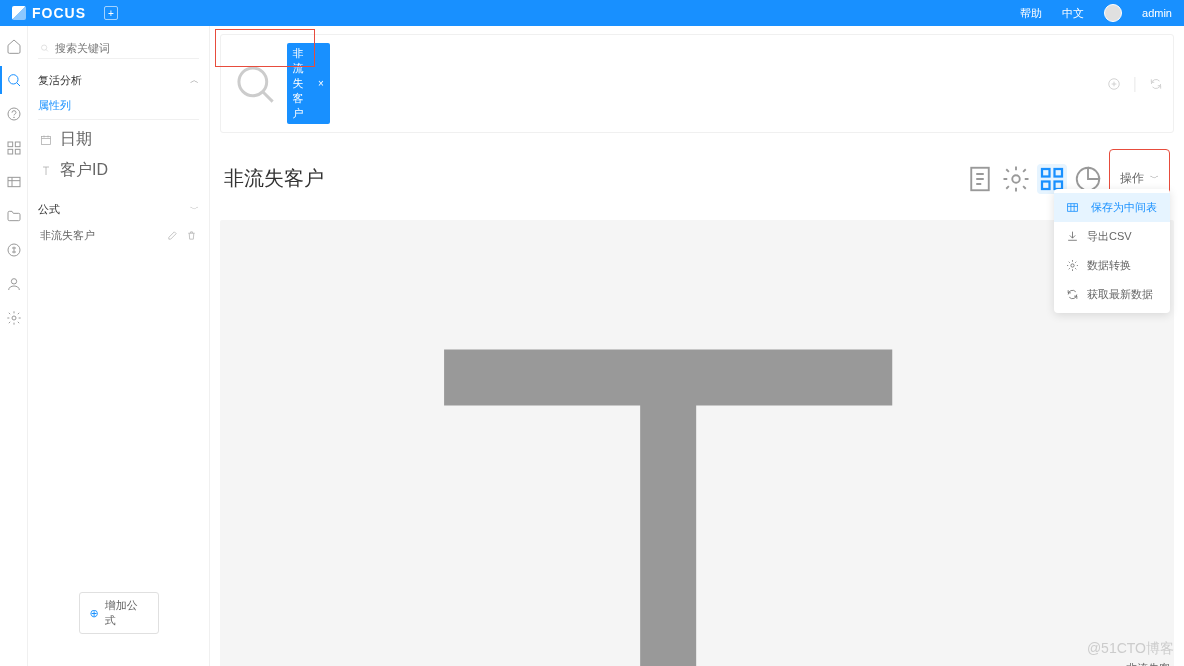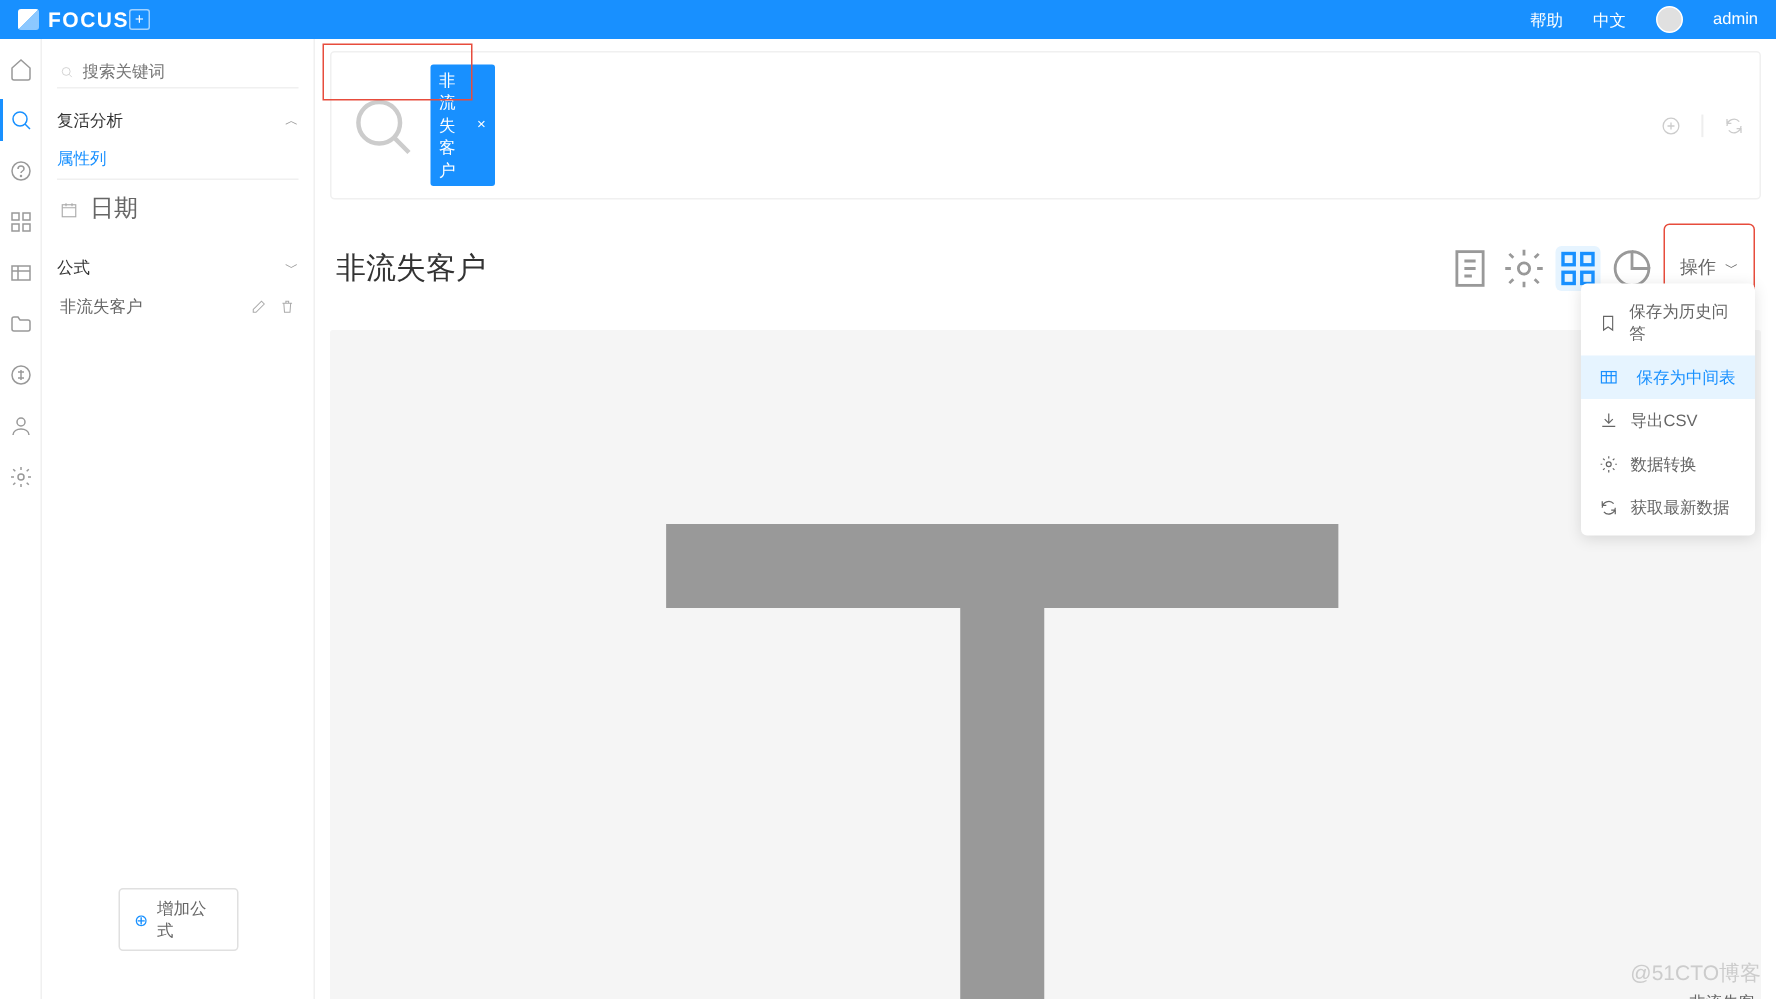--- a/index.html
+++ b/index.html
@@ -1,20 +1,20 @@
 <!DOCTYPE html>
 <html><head>
 <meta charset="utf-8">
 <style>
 * { margin: 0; padding: 0; box-sizing: border-box; font-family: -apple-system, BlinkMacSystemFont, "Segoe UI", "PingFang SC", "Microsoft YaHei", sans-serif; }
 body { width: 1184px; height: 666px; background: #fff; overflow: hidden; position: relative; }
 
 
 .header { height: 26px; background: #1890ff; display: flex; align-items: center; justify-content: space-between; padding: 0 12px; color: #fff; }
-.header-left { display: flex; align-items: center; }
+.header-left { display: flex; align-items: center; gap: 18px; }
 .logo { display: flex; align-items: center; gap: 6px; font-weight: 600; font-size: 14px; letter-spacing: 1px; }
 .logo-icon { width: 14px; height: 14px; background: linear-gradient(135deg, #fff 50%, rgba(255,255,255,0.5) 50%); border-radius: 2px; }
 .plus-btn { width: 14px; height: 14px; border: 1px solid rgba(255,255,255,0.6); border-radius: 2px; display: flex; align-items: center; justify-content: center; font-size: 10px; cursor: pointer; }
 .header-right { display: flex; align-items: center; gap: 20px; font-size: 11px; }
 .avatar { width: 18px; height: 18px; border-radius: 50%; background: #e0e0e0; border: 1px solid #fff; }
 
 
 .icon-rail { position: absolute; left: 0; top: 26px; width: 28px; height: calc(100% - 26px); background: #fff; border-right: 1px solid #f0f0f0; display: flex; flex-direction: column; align-items: center; padding-top: 12px; gap: 18px; }
 .rail-icon { width: 16px; height: 16px; color: #999; cursor: pointer; display: flex; align-items: center; justify-content: center; }
 .rail-icon.active { color: #1890ff; }
@@ -161,20 +161,26 @@
     <span style="font-size:9px;color:#999">︿</span>
   </div>
   <div class="section-sub">属性列</div>
   <div class="field-item">
     <svg class="field-icon" viewBox="0 0 24 24" fill="none" stroke="currentColor" stroke-width="1.5">
         <rect x="3" y="5" width="18" height="16"></rect>
         <path d="M3 9h18M8 3v4M16 3v4"></path>
       </svg>
     <span>日期</span>
   </div>
+  <div class="field-item">
+    <svg class="field-icon" viewBox="0 0 24 24" fill="none" stroke="currentColor" stroke-width="1.5">
+        <path d="M6 4h12M12 4v16"></path>
+      </svg>
+    <span>客户ID</span>
+  </div>
 
   <div class="formula-section">
     <div class="section-header">
       <span>公式</span>
       <span style="font-size:9px;color:#999">﹀</span>
     </div>
     <div class="formula-item">
       <span>非流失客户</span>
       <div class="formula-actions">
         <svg width="11" height="11" viewBox="0 0 24 24" fill="none" stroke="#aaa" stroke-width="1.5">
@@ -246,26 +252,20 @@
             <path d="M12 3a9 9 0 109 9h-9V3z"></path>
             <path d="M12 3a9 9 0 019 9"></path>
           </svg>
         </div>
       <div class="operate-btn">
         <span>操作</span>
         <span style="font-size:9px">﹀</span>
       </div>
 
       <div class="dropdown">
-        <div class="dropdown-item">
-          <svg class="mi" viewBox="0 0 24 24" fill="none" stroke="currentColor" stroke-width="1.5">
-              <path d="M6 3h12v18l-6-4-6 4z"></path>
-            </svg>
-          <span>保存为历史问答</span>
-        </div>
         <div class="dropdown-item hover">
           <svg class="mi" viewBox="0 0 24 24" fill="none" stroke="currentColor" stroke-width="1.5">
               <rect x="3" y="5" width="18" height="14"></rect>
               <path d="M3 10h18M9 5v14M15 5v14"></path>
             </svg>
           <span>保存为中间表</span>
         </div>
         <div class="dropdown-item">
           <svg class="mi" viewBox="0 0 24 24" fill="none" stroke="currentColor" stroke-width="1.5">
               <path d="M12 3v12M7 10l5 5 5-5M4 19h16"></path>

